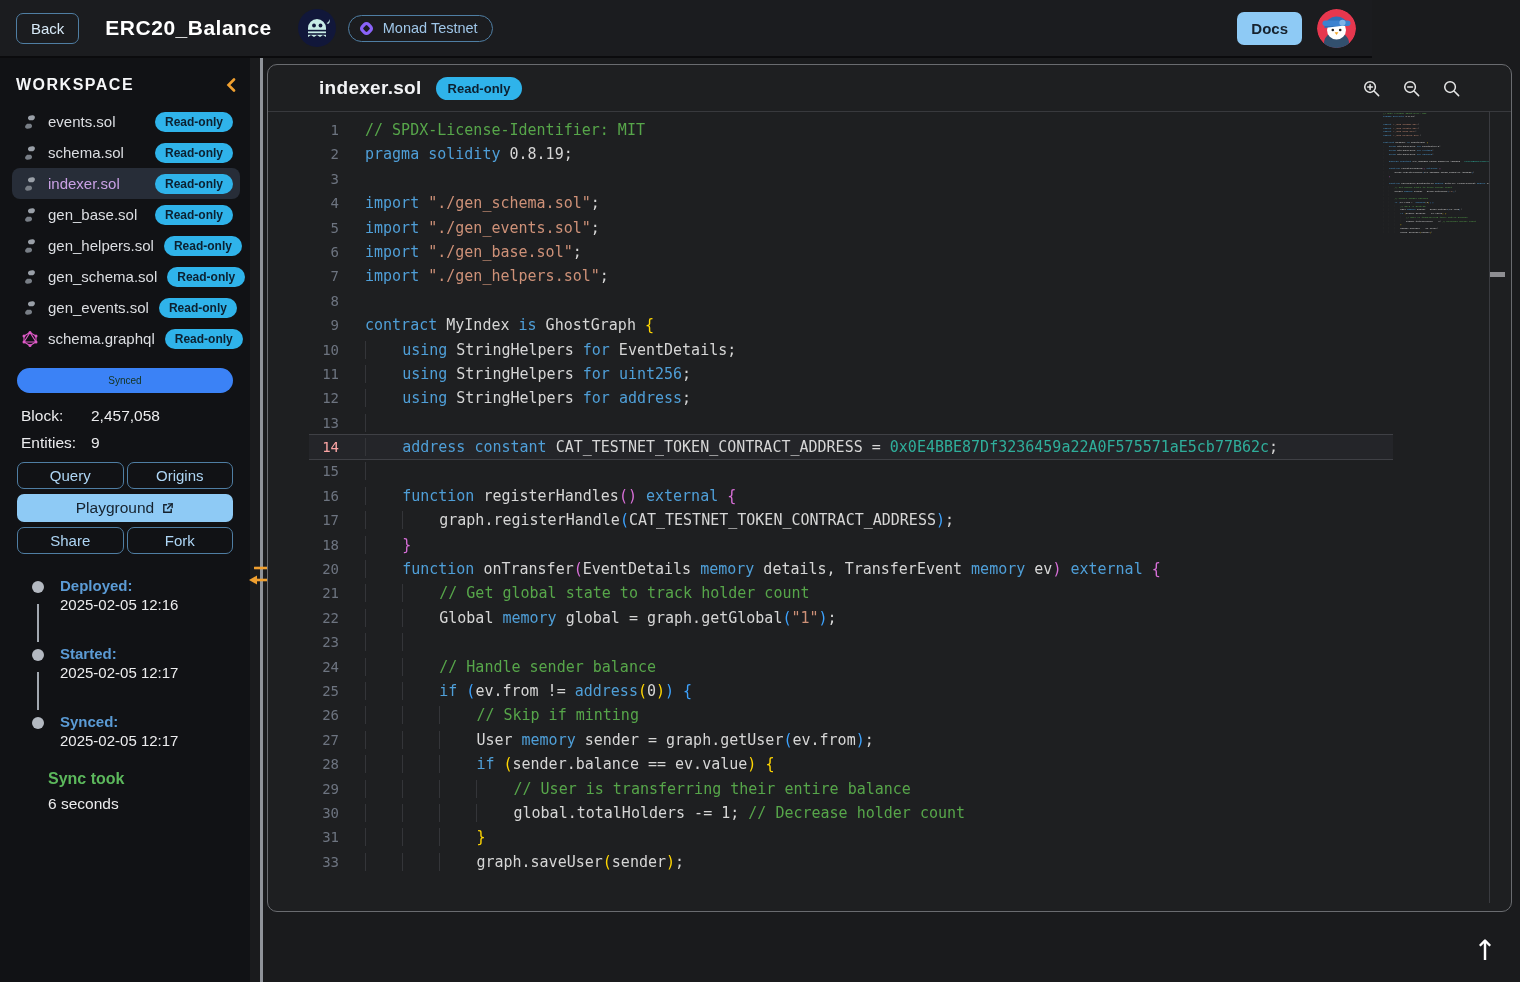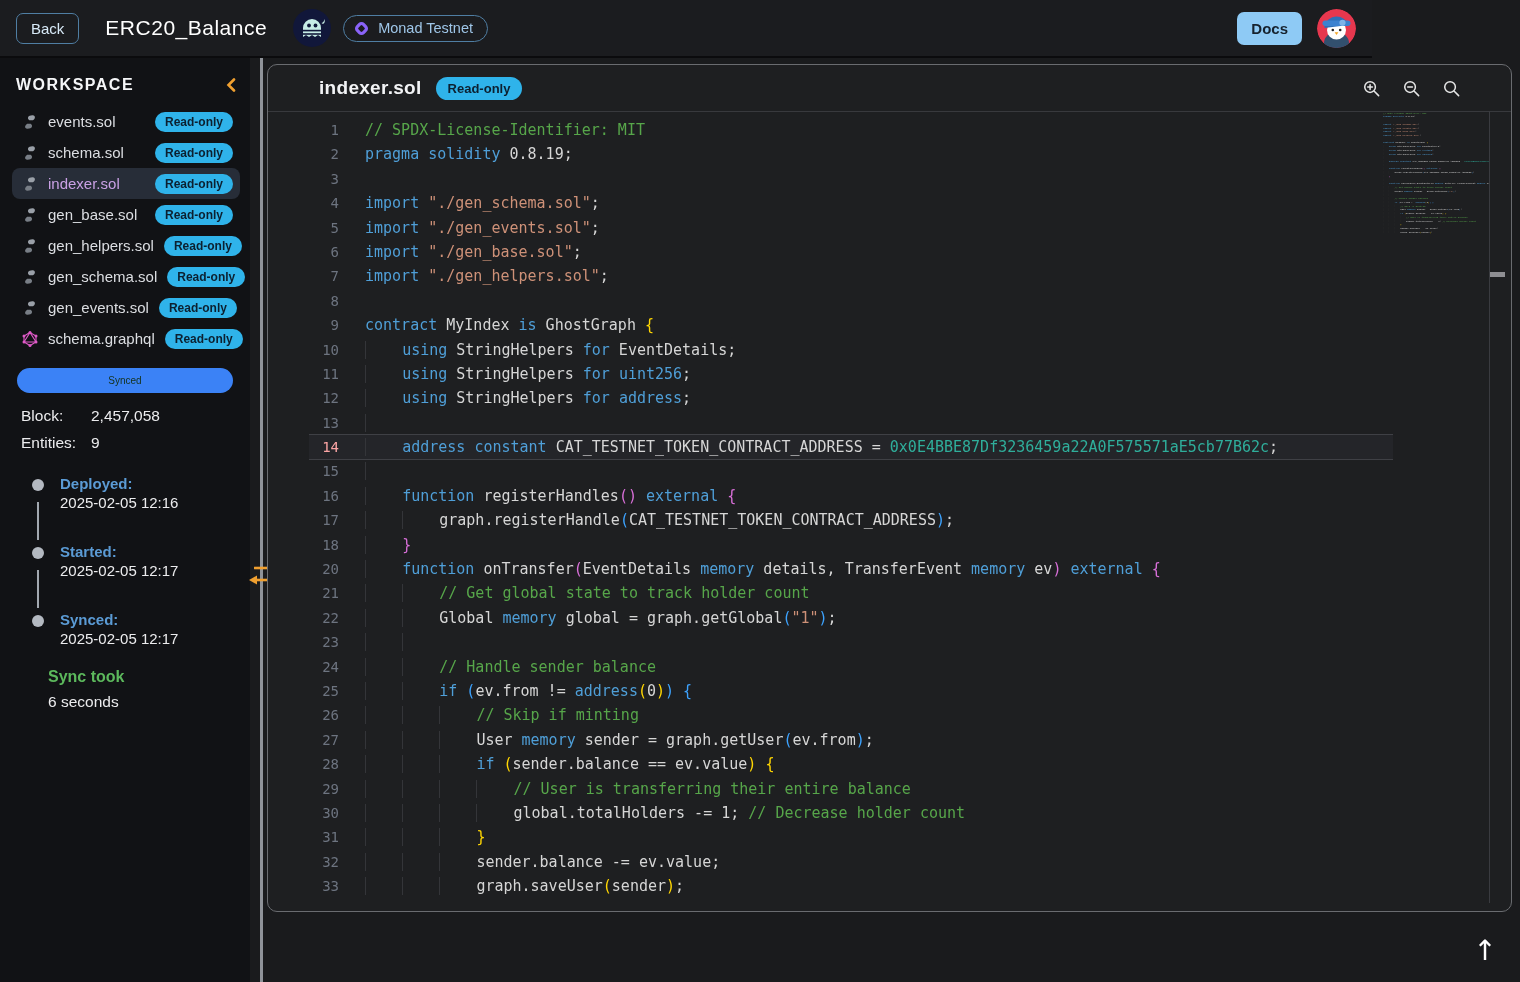--- a/index.html
+++ b/index.html
@@ -5,21 +5,21 @@
   *{box-sizing:border-box}
   html,body{margin:0;padding:0}
   body{background:#17181a;font-family:"Liberation Sans",sans-serif}
   #app{position:relative;width:1520px;height:982px;background:#1a1b1d;overflow:hidden}
 
   
   .topbar{position:absolute;left:0;top:0;width:1372px;height:58px;background:#1b1c1f;
     border-bottom:2px solid #0b0b0d;display:flex;align-items:center;padding:0 16px}
   .btn-outline{background:transparent;border:1px solid #4f7ea3;border-radius:7px;color:#d7e9f7;
     font-family:inherit;font-size:15px;padding:6px 14px;cursor:pointer}
-  .app-title{margin-left:26px;font-size:21px;font-weight:normal;color:#ffffff;letter-spacing:.5px}
+  .app-title{margin-left:26px;font-size:21px;font-weight:bold;color:#ffffff;letter-spacing:.5px}
   .ghost-logo{margin-left:26px;width:38px;height:38px;flex:0 0 auto}
   .net-pill{margin-left:12px;display:flex;align-items:center;gap:9px;height:27px;
     border:1px solid #4f7ea3;border-radius:14px;padding:0 14px 0 10px}
   .net-pill span{color:#9fc6e8;font-size:14.5px}
   .spacer{flex:1}
   .btn-primary{background:#8ecaf5;color:#16222e;border:none;border-radius:7px;
     font-family:inherit;font-size:15px;font-weight:bold;padding:8px 14px;cursor:pointer}
   .avatar{margin-left:15px;width:39px;height:39px;border-radius:50%;overflow:hidden;flex:0 0 auto;cursor:pointer}
 
   
@@ -252,20 +252,36 @@
       <div class="row">
         <span class="lab">Block:</span>
         <span>2,457,058</span>
       </div>
       <div class="row">
         <span class="lab">Entities:</span>
         <span>9</span>
       </div>
     </div>
 
+    <div class="actions">
+      <button class="act-btn">Query</button>
+      <button class="act-btn">Origins</button>
+      <button class="act-wide">
+        <span>Playground</span>
+        <span style="display:flex">
+          <svg viewBox="0 0 14 14" width="13" height="13" fill="none" stroke="#15222e" stroke-width="1.5" stroke-linecap="round">
+            <path d="M6 3 H3 V11 H11 V8"></path>
+              <path d="M8 2 H12 V6"></path>
+              <line x1="12" y1="2" x2="7" y2="7"></line>
+          </svg>
+        </span>
+      </button>
+      <button class="act-btn">Share</button>
+      <button class="act-btn">Fork</button>
+    </div>
 
     <div class="timeline" id="timeline">
         <div class="tl-item">
           <span class="tl-dot"></span>
           <span class="tl-line"></span>
           <div class="tl-label">Deployed:</div>
           <div class="tl-time">2025-02-05 12:16</div>
         </div>
         <div class="tl-item">
           <span class="tl-dot"></span>
@@ -349,21 +365,20 @@
         <div class="line"><span class="ln">22</span><span class="guide">    </span><span class="guide">    </span><span class="t-p">Global </span><span class="t-k">memory</span><span class="t-p"> global = graph.getGlobal</span><span class="t-b3">(</span><span class="t-s">"1"</span><span class="t-b3">)</span><span class="t-p">;</span></div>
         <div class="line"><span class="ln">23</span><span class="guide">    </span><span class="guide">    </span></div>
         <div class="line"><span class="ln">24</span><span class="guide">    </span><span class="guide">    </span><span class="t-c">// Handle sender balance</span></div>
         <div class="line"><span class="ln">25</span><span class="guide">    </span><span class="guide">    </span><span class="t-k">if</span><span class="t-p"> </span><span class="t-b3">(</span><span class="t-p">ev.from != </span><span class="t-k">address</span><span class="t-b1">(</span><span class="t-p">0</span><span class="t-b1">)</span><span class="t-b3">)</span><span class="t-p"> </span><span class="t-b3">{</span></div>
         <div class="line"><span class="ln">26</span><span class="guide">    </span><span class="guide">    </span><span class="guide">    </span><span class="t-c">// Skip if minting</span></div>
         <div class="line"><span class="ln">27</span><span class="guide">    </span><span class="guide">    </span><span class="guide">    </span><span class="t-p">User </span><span class="t-k">memory</span><span class="t-p"> sender = graph.getUser</span><span class="t-b3">(</span><span class="t-p">ev.from</span><span class="t-b3">)</span><span class="t-p">;</span></div>
         <div class="line"><span class="ln">28</span><span class="guide">    </span><span class="guide">    </span><span class="guide">    </span><span class="t-k">if</span><span class="t-p"> </span><span class="t-b1">(</span><span class="t-p">sender.balance == ev.value</span><span class="t-b1">)</span><span class="t-p"> </span><span class="t-b1">{</span></div>
         <div class="line"><span class="ln">29</span><span class="guide">    </span><span class="guide">    </span><span class="guide">    </span><span class="guide">    </span><span class="t-c">// User is transferring their entire balance</span></div>
         <div class="line"><span class="ln">30</span><span class="guide">    </span><span class="guide">    </span><span class="guide">    </span><span class="guide">    </span><span class="t-p">global.totalHolders -= 1; </span><span class="t-c">// Decrease holder count</span></div>
         <div class="line"><span class="ln">31</span><span class="guide">    </span><span class="guide">    </span><span class="guide">    </span><span class="t-b1">}</span></div>
-        <div class="line"><span class="ln">32</span><span class="guide">    </span><span class="guide">    </span><span class="guide">    </span><span class="t-p">sender.balance -= ev.value;</span></div>
         <div class="line"><span class="ln">33</span><span class="guide">    </span><span class="guide">    </span><span class="guide">    </span><span class="t-p">graph.saveUser</span><span class="t-b1">(</span><span class="t-p">sender</span><span class="t-b1">)</span><span class="t-p">;</span></div>
       </div>
 
     <div class="minimap">
       <div class="mini-inner" id="minimap-code">
           <div class="line"><span class="t-c">// SPDX-License-Identifier: MIT</span></div>
           <div class="line"><span class="t-k">pragma</span><span class="t-p"> </span><span class="t-k">solidity</span><span class="t-p"> 0.8.19;</span></div>
           <div class="line"> </div>
           <div class="line"><span class="t-k">import</span><span class="t-p"> </span><span class="t-s">"./gen_schema.sol"</span><span class="t-p">;</span></div>
           <div class="line"><span class="t-k">import</span><span class="t-p"> </span><span class="t-s">"./gen_events.sol"</span><span class="t-p">;</span></div>

